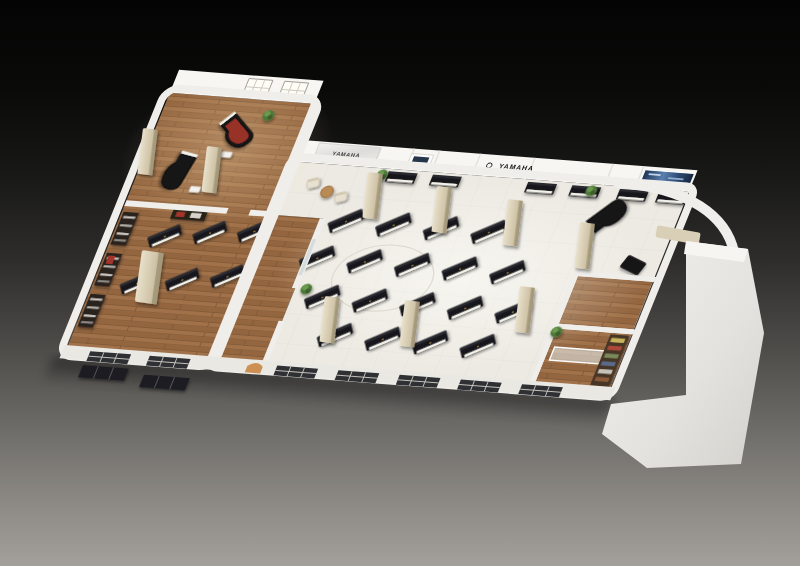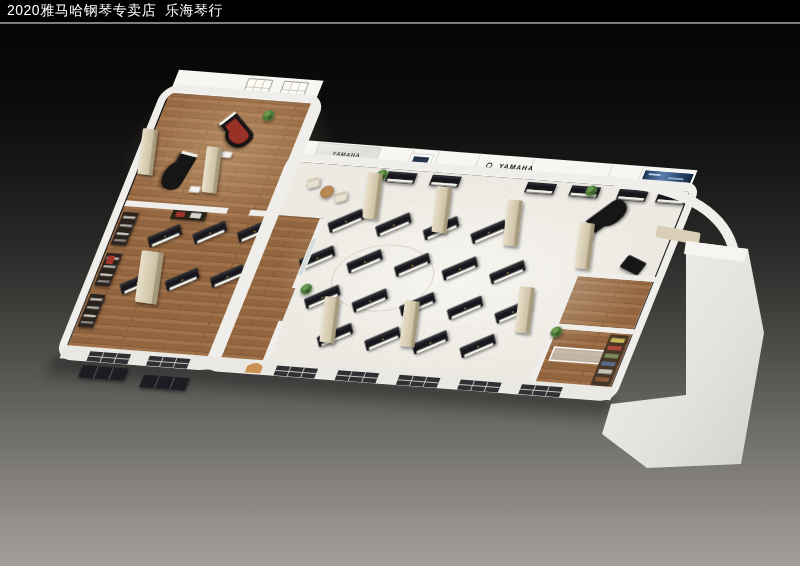--- a/index.html
+++ b/index.html
@@ -457,16 +457,13 @@
             <rect x="0" y="0" width="15" height="46" rx="1.5" fill="url(#colG)"></rect>
             <rect x="11.4" y="0" width="3.6" height="46" fill="#a2967a" opacity="0.85"></rect>
           </g>
           <g transform="translate(142,250) rotate(8)" filter="url(#ds)">
             <rect x="0" y="0" width="22" height="52" rx="2" fill="url(#colG)"></rect>
             <rect x="17" y="0" width="5" height="52" fill="#a2967a" opacity="0.85"></rect>
           </g>
         </g>
     </svg>
   </div>
-  <div class="titlebar">
-    <span>2020雅马哈钢琴专卖店  乐海琴行</span>
-  </div>
 </div>
 
 </body></html>

